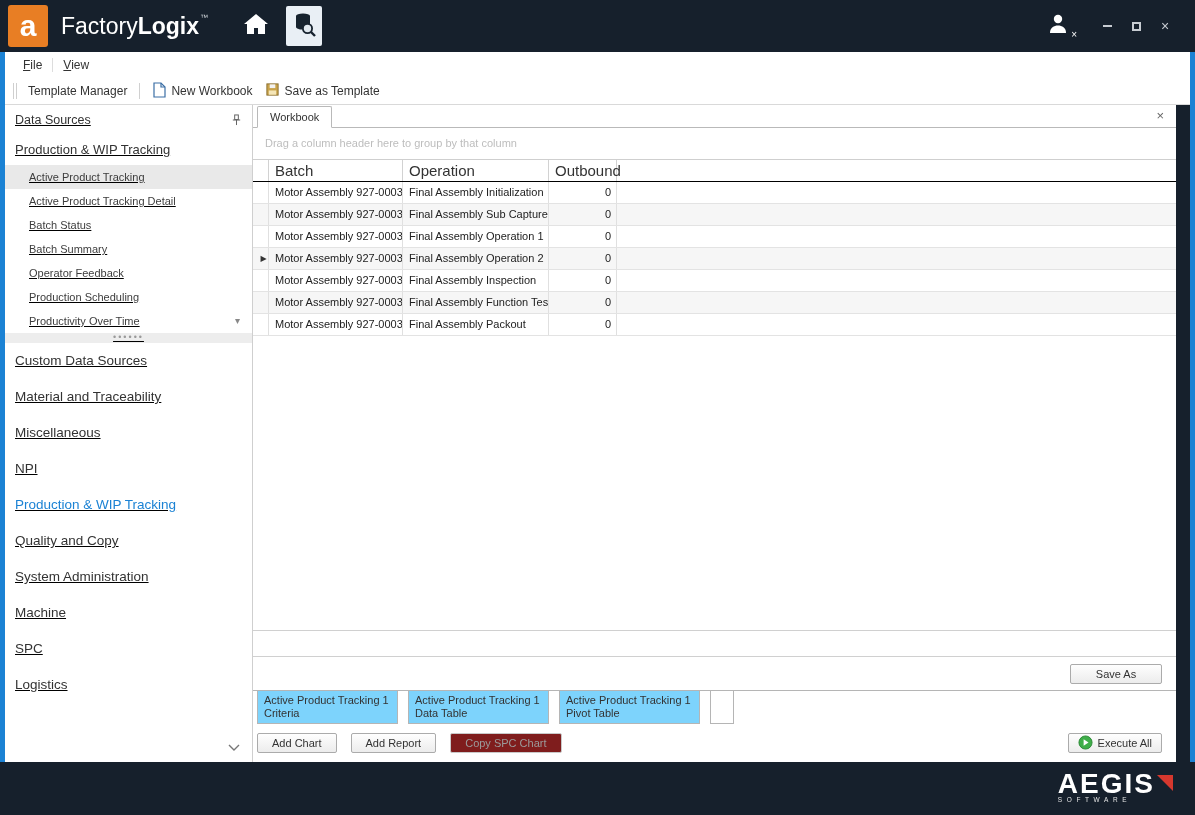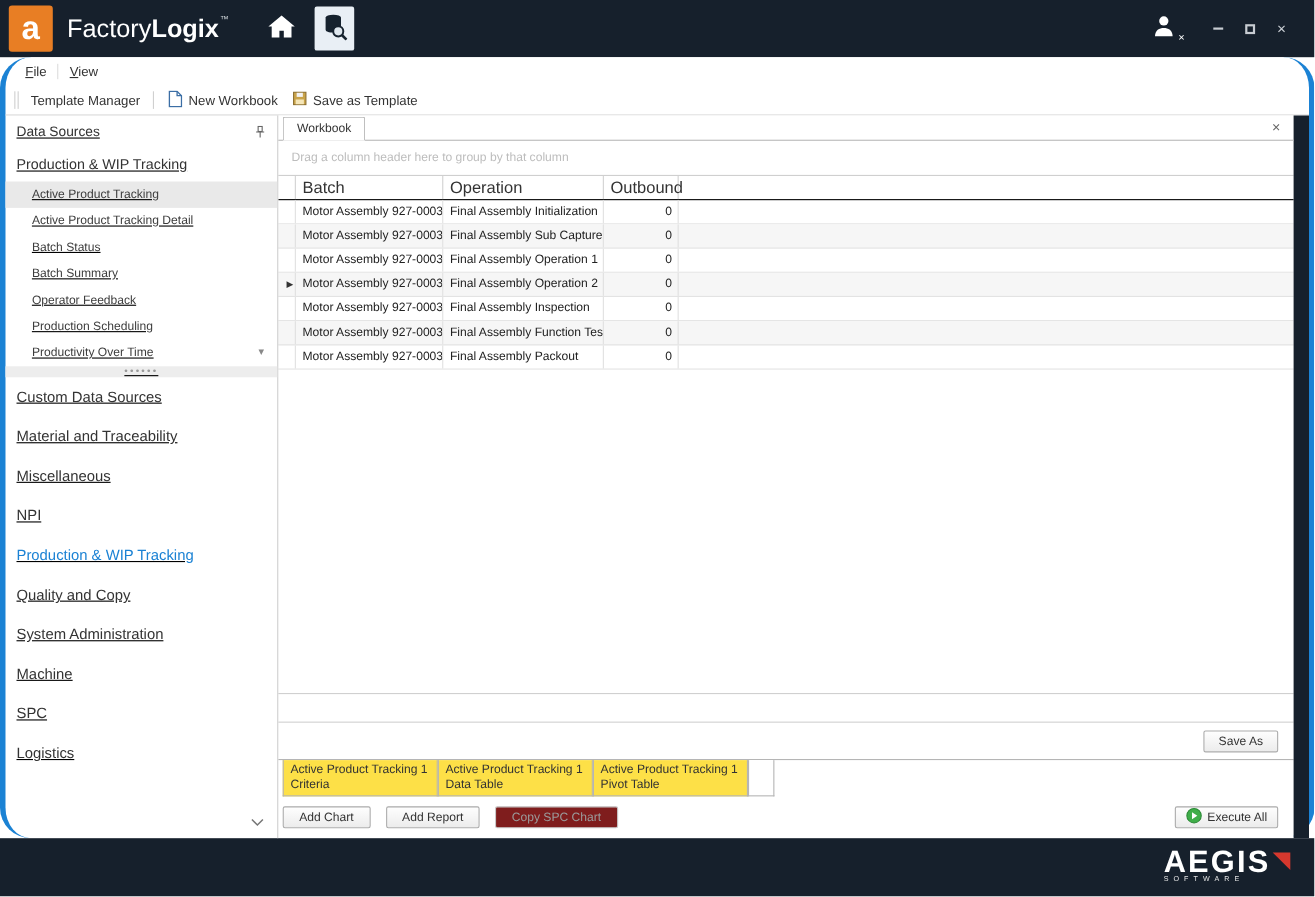--- a/index.html
+++ b/index.html
@@ -19,21 +19,21 @@
   .user-btn { margin-left:auto; position:relative; width:32px; height:30px; display:flex; align-items:center; justify-content:center; cursor:pointer; }
   .user-x { position:absolute; right:-2px; bottom:1px; color:#fff; font-size:10px; line-height:1; }
   .win-controls { display:flex; gap:17px; margin-left:26px; align-items:center; }
   .wc { color:#c7ccd2; cursor:pointer; display:flex; align-items:center; justify-content:center; width:12px; height:12px; }
   .wc-min-glyph { width:9px; height:0; border-bottom:2px solid #c7ccd2; }
   .wc-max-glyph { width:9px; height:9px; border:2px solid #c7ccd2; }
   .wc-close { font-size:14px; line-height:1; }
 
   
   .app-body { flex:1; display:flex; flex-direction:column; border-left:5px solid #1b82d4; border-right:5px solid #1b82d4;
-              background:#fff; min-height:0;border-radius:28px; }
+              background:#fff; min-height:0; }
   .menubar { height:26px; display:flex; align-items:center; padding-left:12px; font-size:12px; color:#333; flex:0 0 auto; }
   .menu-item { display:inline-block; padding:2px 6px; cursor:pointer; }
   .menu-item::first-letter { text-decoration:underline; }
   .menu-sep { width:1px; height:14px; background:#ddd; margin:0 4px; }
 
   .toolbar { height:27px; display:flex; align-items:center; font-size:12px; color:#333; padding-left:6px;
              border-bottom:1px solid #d9d9d9; flex:0 0 auto; }
   .tb-grip { width:4px; height:16px; border-left:1px solid #cfcfcf; border-right:1px solid #cfcfcf; margin:0 5px 0 2px; }
   .tb-sep  { width:1px; height:16px; background:#d0d0d0; margin:0 6px; }
   .tb-btn { display:flex; align-items:center; gap:5px; padding:2px 6px; cursor:pointer; white-space:nowrap; }
@@ -79,24 +79,24 @@
   .row-pointer { font-size:8px; color:#333; line-height:21px; display:block; text-align:center; }
 
   .grid-empty { flex:1; }
   .substrip { height:27px; border-top:1px solid #d0d0d0; border-bottom:1px solid #d0d0d0; flex:0 0 auto; }
   .saveas-row { height:33px; display:flex; align-items:center; justify-content:flex-end; padding-right:14px; flex:0 0 auto; }
 
   .btn { height:20px; font-size:11px; color:#333; background:linear-gradient(#fefefe,#ececec);
          border:1px solid #ababab; border-radius:2px; padding:0 14px; display:flex; align-items:center;
          justify-content:center; cursor:pointer; white-space:nowrap; }
   .btn.disabled { color:#9b9b9b; background:#7f1d1d; border-color:#c9c9c9; cursor:default; }
-  .saveas-btn { width:68px; }
+  .saveas-btn { width:92px; }
 
   .btabs { height:34px; display:flex; border-top:1px solid #b5b5b5; padding-left:4px; flex:0 0 auto; }
-  .btab { width:141px; border:1px solid #b5b5b5; border-top:none; margin-right:0; background:#fde047; font-size:11px;
+  .btab { width:141px; border:1px solid #b5b5b5; border-top:none; margin-right:10px; background:#7dd3fc; font-size:11px;
           color:#333; padding:3px 6px 0; line-height:13px; cursor:pointer; overflow:hidden; }
   .btab-stub { width:24px; border:1px solid #b5b5b5; border-top:none; background:#fff; }
 
   .actions { height:38px; display:flex; align-items:center; padding-left:4px; gap:14px; flex:0 0 auto; }
   .exec { margin-left:auto; margin-right:14px; gap:5px; padding:0 9px; }
 
   .right-strip { width:14px; background:#16202c; flex:0 0 auto; }
 
   
   .footer { height:53px; background:#16202c; display:flex; align-items:center; justify-content:flex-end;

